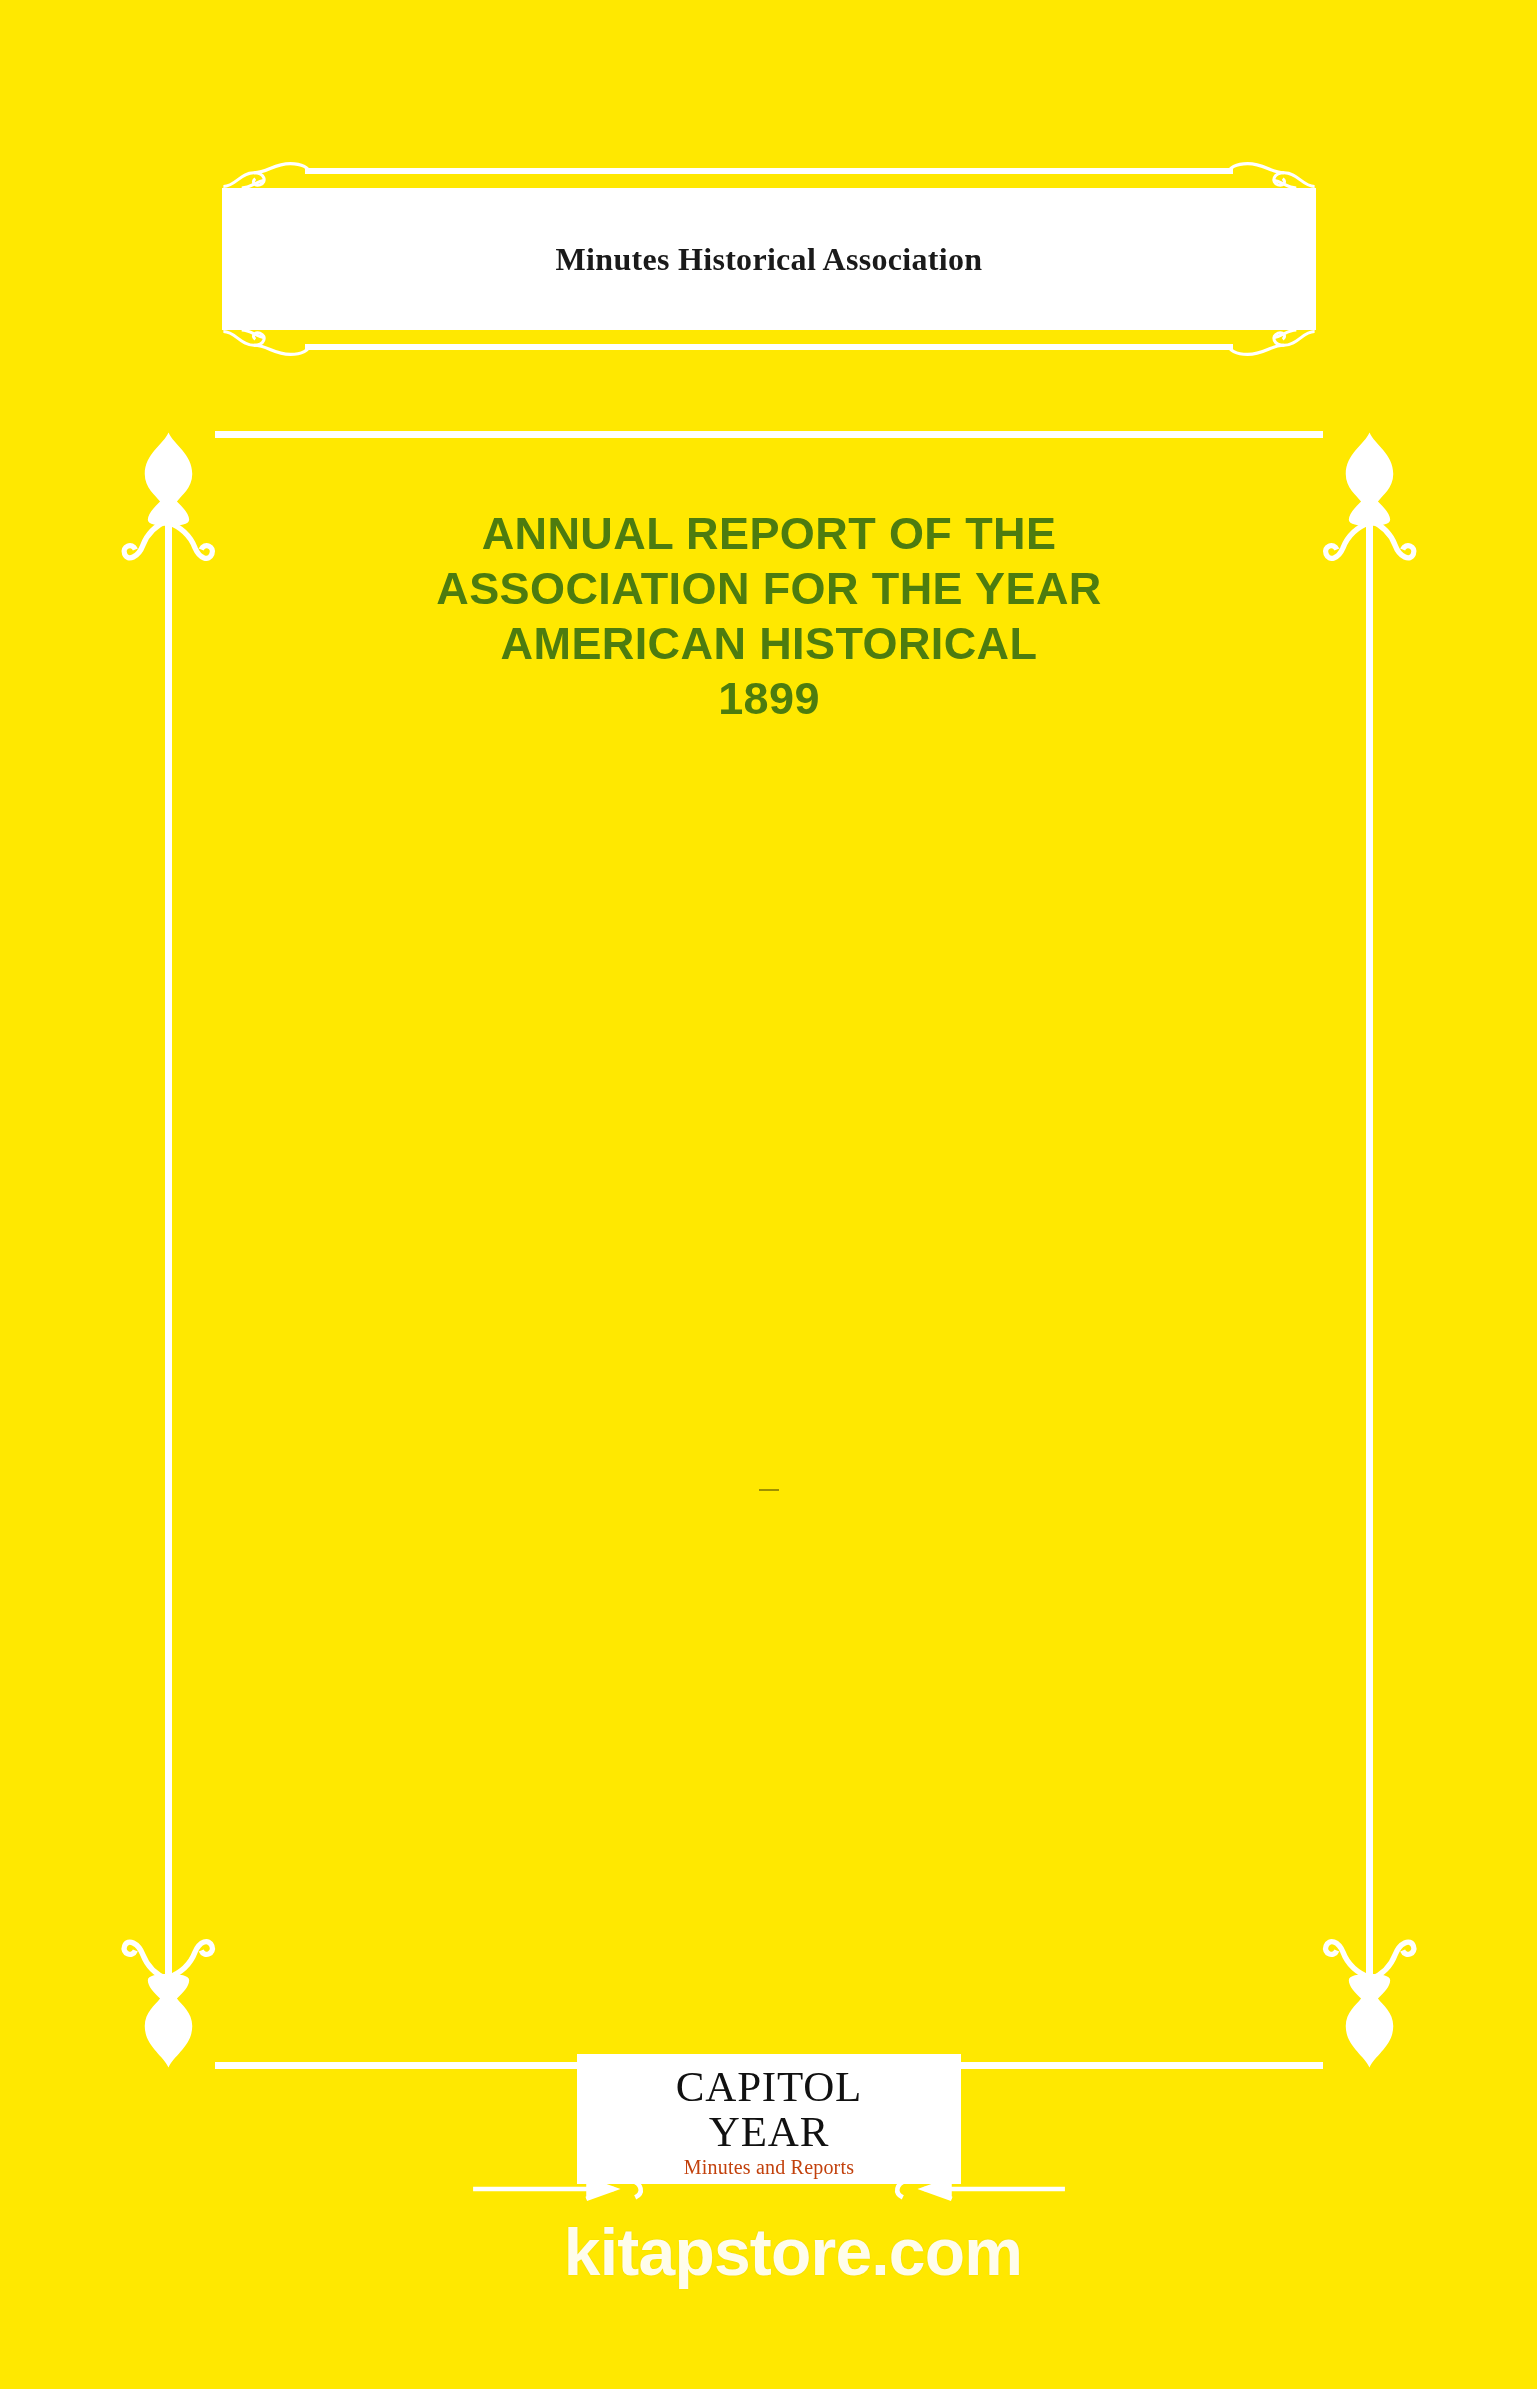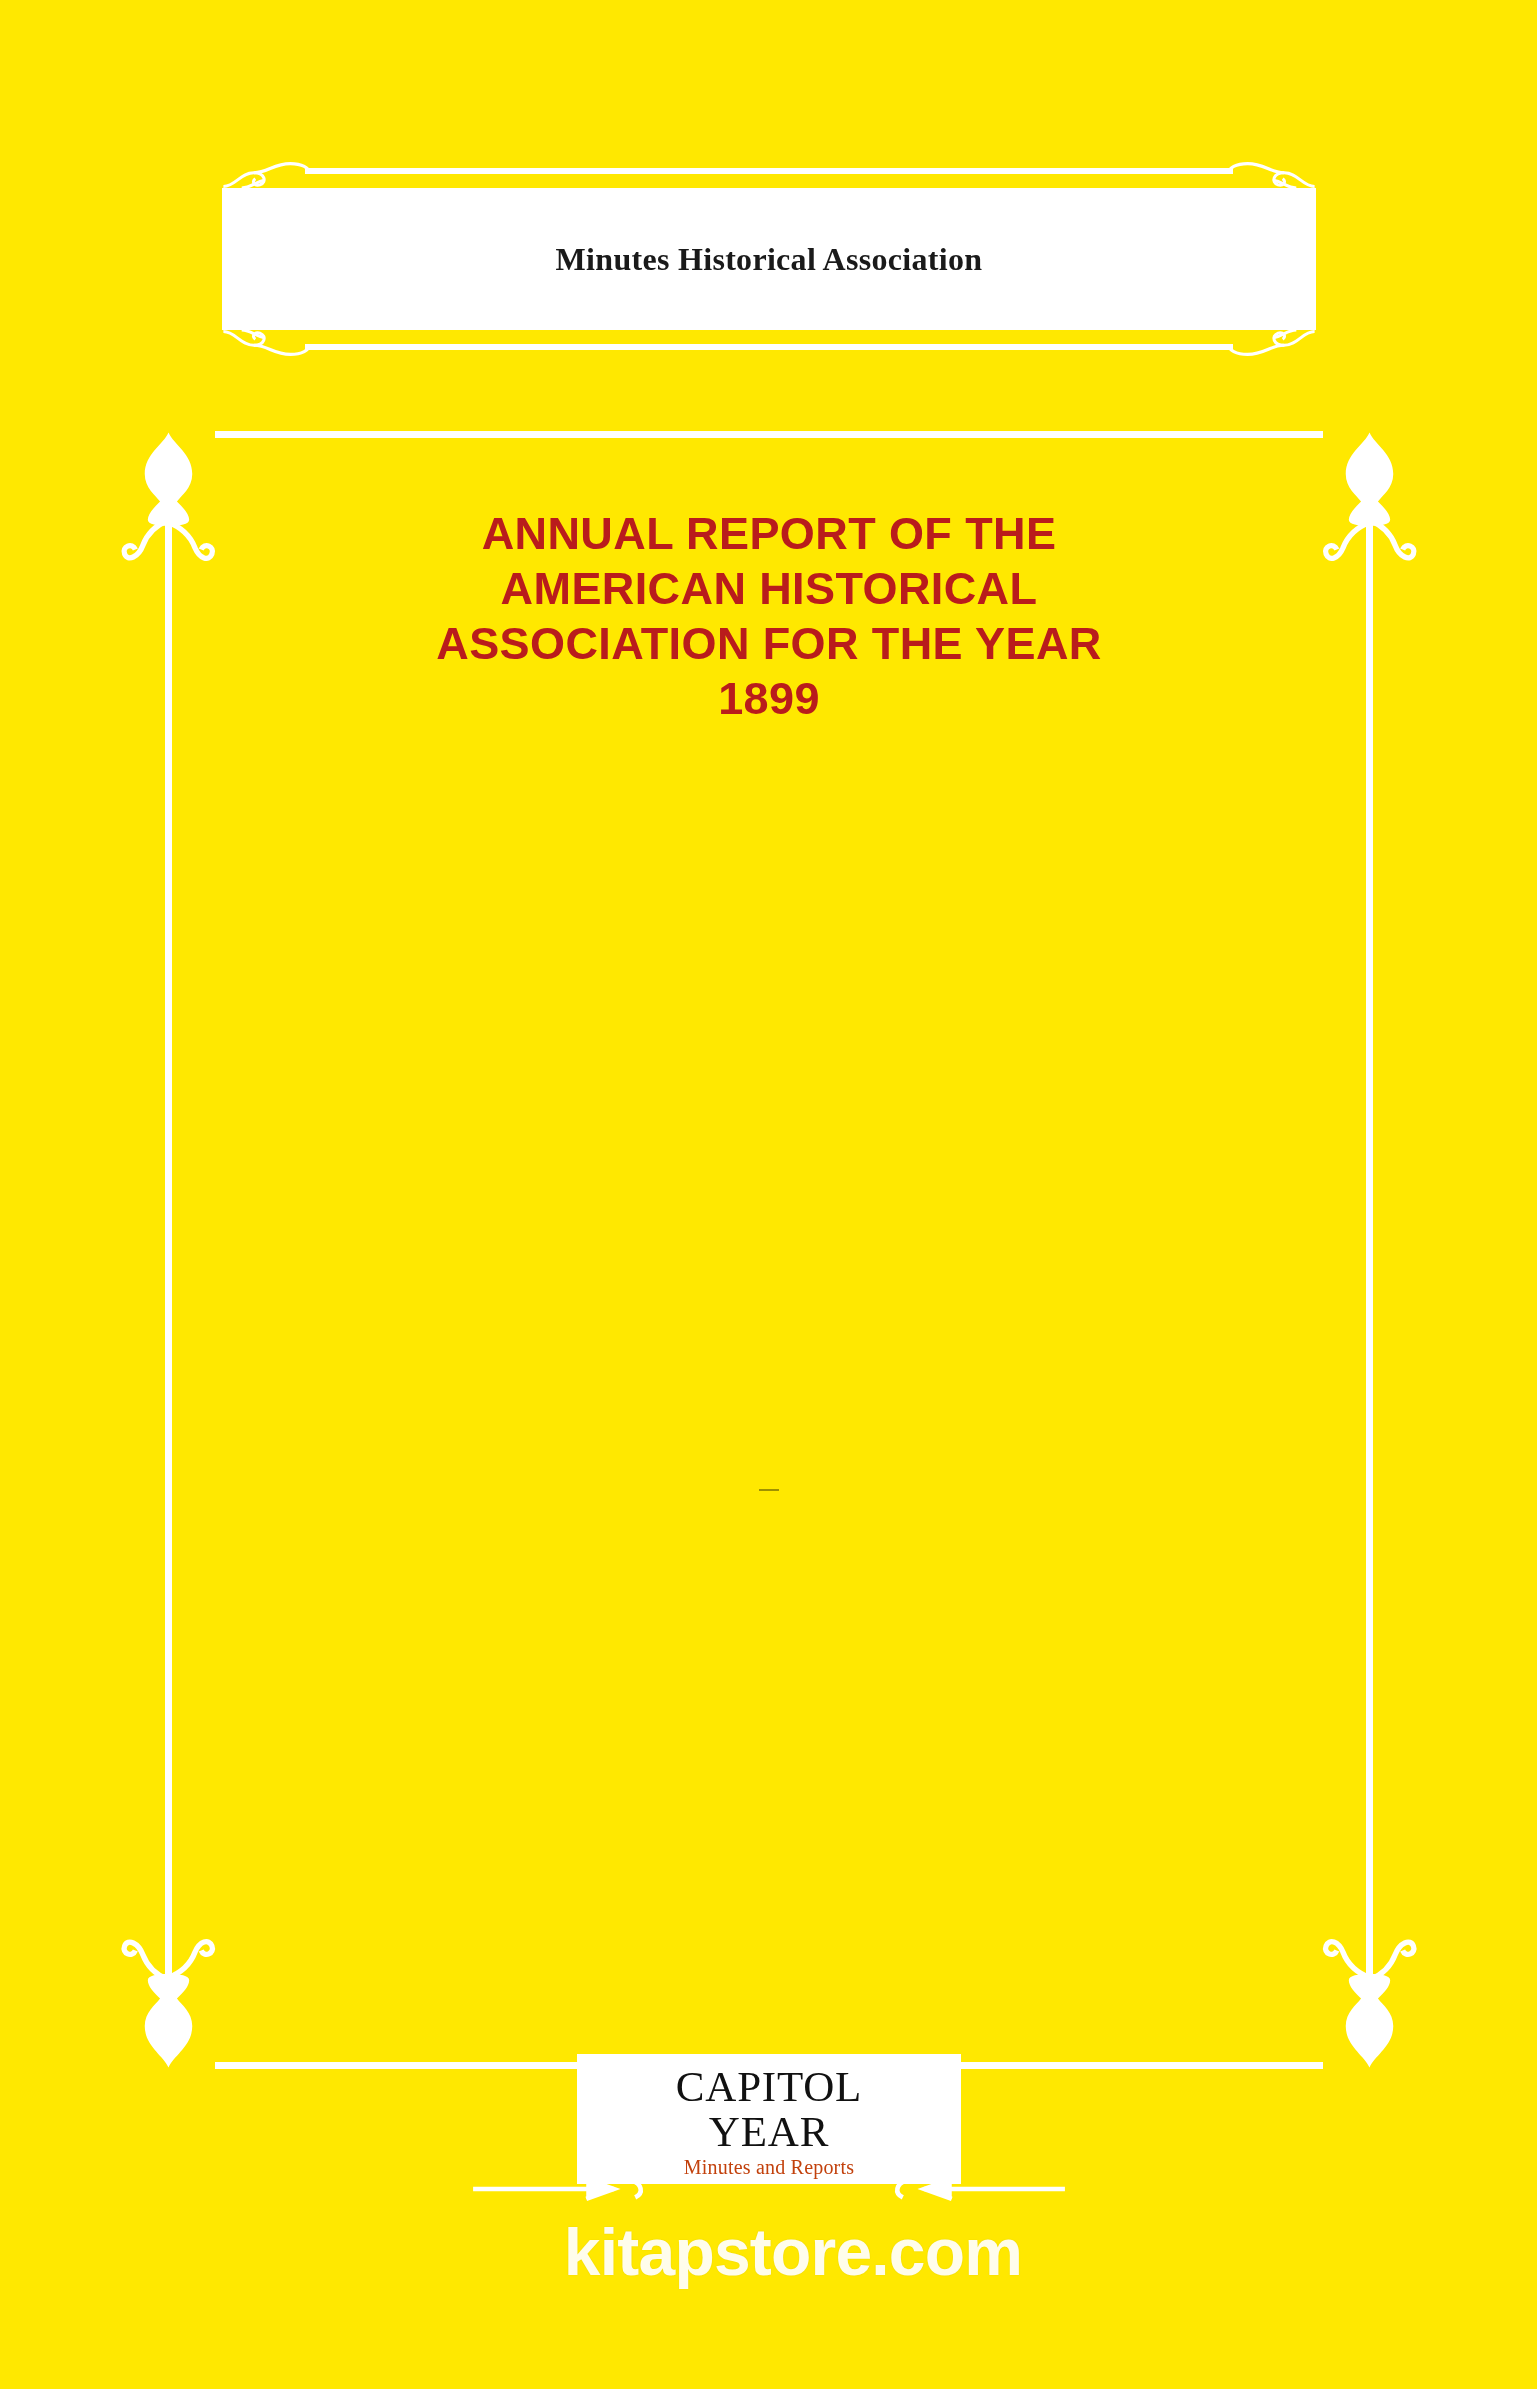--- a/index.html
+++ b/index.html
@@ -137,21 +137,21 @@
     right: 231px;
     top: 507px;
     text-align: center;
   }
   .title-line {
     font-family: "Liberation Sans", sans-serif;
     font-weight: bold;
     font-size: 45px;
     line-height: 1.22;
     letter-spacing: 0.4px;
-    color: #b91c1c;
+    color: #4d7c0f;
     text-transform: uppercase;
   }
   .title-line.year { text-transform: none; }
 
   
   .mid-dash {
     position: absolute;
     left: 0;
     right: 0;
     top: 1472px;
@@ -328,22 +328,22 @@
       <div class="finial bottom">
         <svg width="85" height="95" viewBox="0 0 110 124">
           <path fill="#ffffff" d="M55 2 C 62 18, 86 30, 86 56 C 86 74, 72 84, 66 92 C 74 100, 82 108, 82 116 C 82 122, 70 124, 55 124 C 40 124, 28 122, 28 116 C 28 108, 36 100, 44 92 C 38 84, 24 74, 24 56 C 24 30, 48 18, 55 2 Z"></path>
         </svg>
       </div>
     </div>
   </div>
 
   <div class="title-block">
     <div class="title-line">ANNUAL REPORT OF THE</div>
+    <div class="title-line">ASSOCIATION FOR THE YEAR</div>
     <div class="title-line">AMERICAN HISTORICAL</div>
-    <div class="title-line">ASSOCIATION FOR THE YEAR</div>
     <div class="title-line year">1899</div>
   </div>
 
   <div class="mid-dash"><span></span></div>
 
   <div class="publisher">
     <div class="publisher-plate">
       <div class="pub-name">CAPITOL</div>
       <div class="pub-name">YEAR</div>
       <div class="pub-tagline">Minutes and Reports</div>

